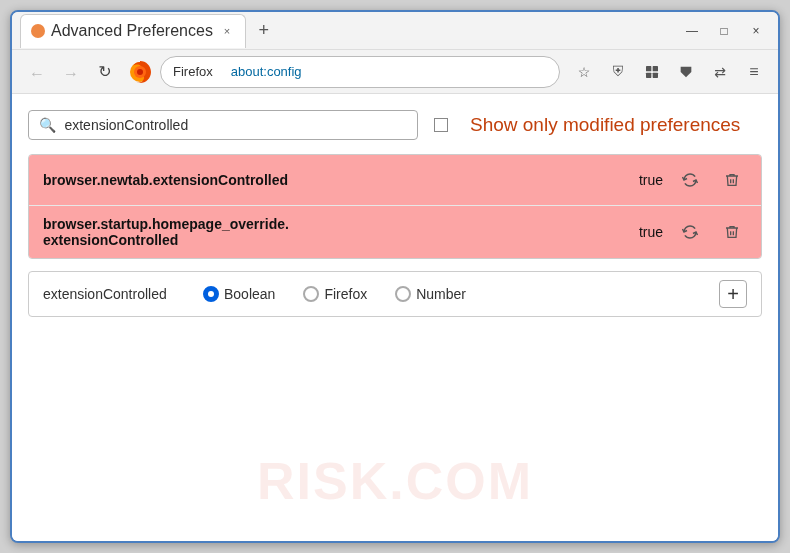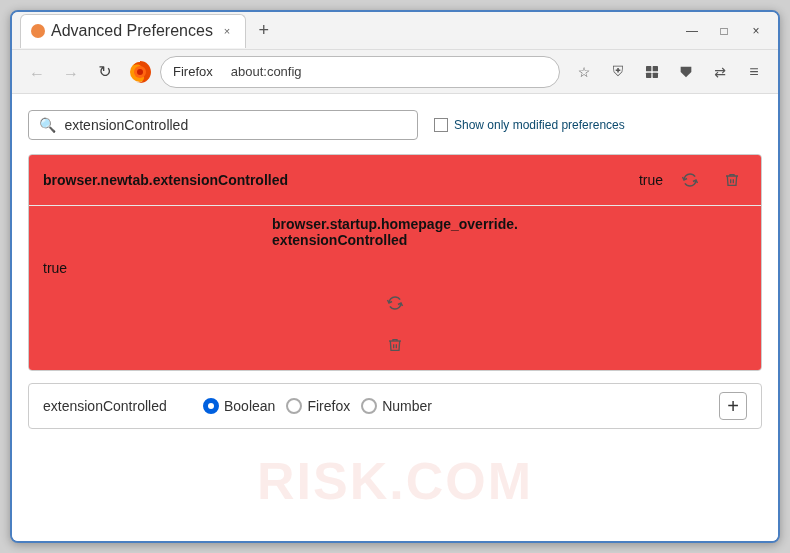--- a/index.html
+++ b/index.html
@@ -138,21 +138,21 @@
       height: 32px;
       gap: 18px;
     }
     .firefox-text {
       font-size: 13px;
       color: #333;
       font-weight: 500;
     }
     .address-url {
       font-size: 13px;
-      color: #404040;
+      color: #0369a1;
       flex: 1;
     }
     .nav-icons {
       display: flex;
       gap: 6px;
       margin-left: 6px;
     }
     .nav-icon {
       width: 28px;
       height: 28px;
@@ -200,23 +200,23 @@
       border: none;
       outline: none;
       font-size: 14px;
       color: #333;
       width: 100%;
       background: transparent;
     }
     .show-modified {
       display: flex;
       align-items: center;
-      gap: 6px;
-      font-size: 12px;
-      color: #0c4a6e;
+      gap: 22px;
+      font-size: 19px;
+      color: #c2410c;
       white-space: nowrap;
     }
     .checkbox {
       width: 14px;
       height: 14px;
       border: 1px solid #888;
       background: white;
       display: inline-block;
     }
 
@@ -225,24 +225,24 @@
       border: 1px solid #ccc;
       border-radius: 4px;
       overflow: hidden;
       margin-bottom: 12px;
     }
     .result-row {
       display: flex;
       align-items: center;
       padding: 10px 14px;
       border-bottom: 1px solid #e8e8e8;
-      background: #ef4444;
+      background: #fca5a5;
       gap: 12px;
     }
-    .result-row:last-child { border-bottom: none; flex-direction: column; }
+    .result-row:last-child { border-bottom: none; }
     .pref-name {
       font-size: 14px;
       font-weight: 700;
       color: #111;
       flex: 1;
     }
     .pref-value {
       font-size: 14px;
       font-weight: 400;
       color: #111;
@@ -270,21 +270,21 @@
       background: white;
       gap: 20px;
     }
     .add-pref-name {
       font-size: 14px;
       color: #333;
       min-width: 140px;
     }
     .radio-group {
       display: flex;
-      gap: 11px;
+      gap: 28px;
       align-items: flex-end;
       flex: 1;
     }
     .radio-option {
       display: flex;
       align-items: center;
       gap: 5px;
       font-size: 14px;
       color: #333;
       cursor: pointer;

